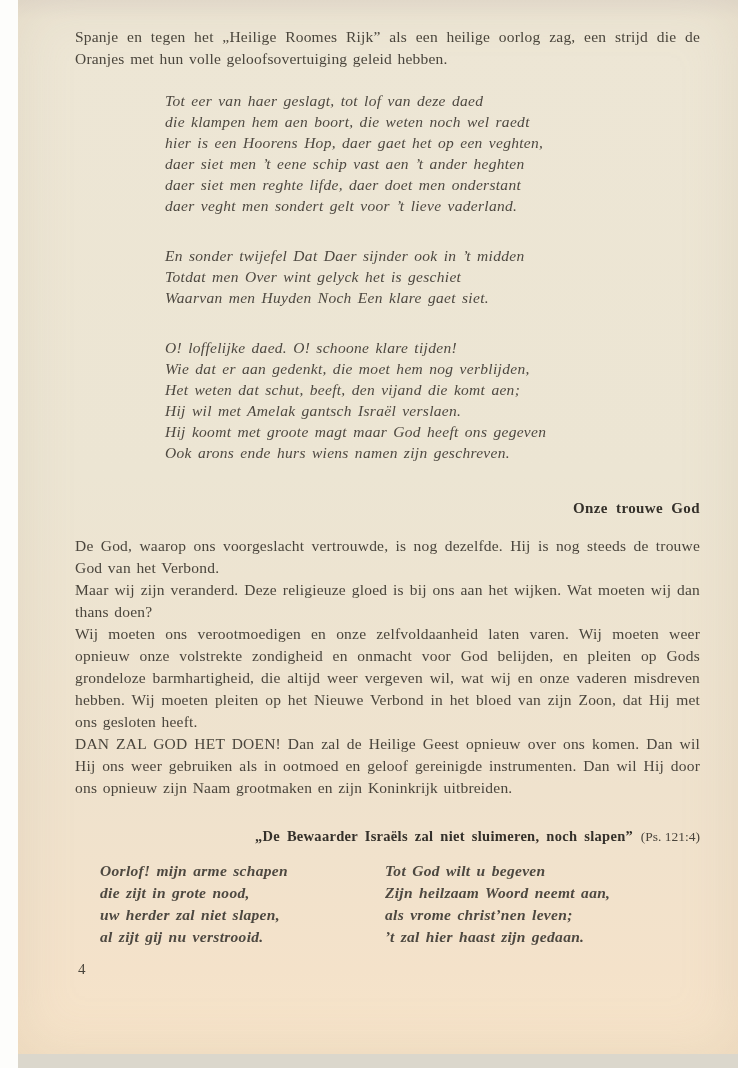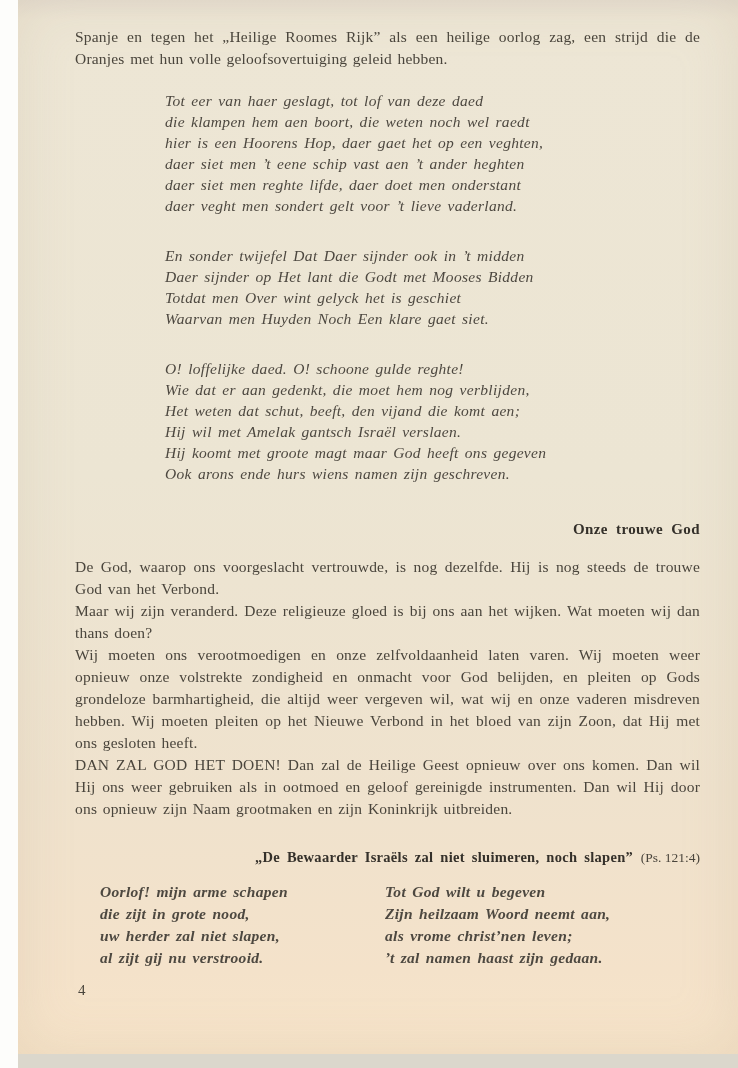--- a/index.html
+++ b/index.html
@@ -119,26 +119,25 @@
         <div class="stanza">
           <span class="poem-line">Tot eer van haer geslagt, tot lof van deze daed</span>
           <span class="poem-line">die klampen hem aen boort, die weten noch wel raedt</span>
           <span class="poem-line">hier is een Hoorens Hop, daer gaet het op een veghten,</span>
           <span class="poem-line">daer siet men ’t eene schip vast aen ’t ander heghten</span>
           <span class="poem-line">daer siet men reghte lifde, daer doet men onderstant</span>
           <span class="poem-line">daer veght men sondert gelt voor ’t lieve vaderland.</span>
         </div>
         <div class="stanza">
           <span class="poem-line">En sonder twijefel Dat Daer sijnder ook in ’t midden</span>
-          <span class="poem-line">Daer sijnder op Het lant die Godt met Mooses Bidden</span>
           <span class="poem-line">Totdat men Over wint gelyck het is geschiet</span>
           <span class="poem-line">Waarvan men Huyden Noch Een klare gaet siet.</span>
         </div>
         <div class="stanza">
-          <span class="poem-line">O! loffelijke daed. O! schoone gulde reghte!</span>
+          <span class="poem-line">O! loffelijke daed. O! schoone klare tijden!</span>
           <span class="poem-line">Wie dat er aan gedenkt, die moet hem nog verblijden,</span>
           <span class="poem-line">Het weten dat schut, beeft, den vijand die komt aen;</span>
           <span class="poem-line">Hij wil met Amelak gantsch Israël verslaen.</span>
           <span class="poem-line">Hij koomt met groote magt maar God heeft ons gegeven</span>
           <span class="poem-line">Ook arons ende hurs wiens namen zijn geschreven.</span>
         </div>
       </div>
 
       <div class="section-heading">Onze trouwe God</div>
 
@@ -156,21 +155,21 @@
         <div class="col-left">
           <span class="poem-line">Oorlof! mijn arme schapen</span>
           <span class="poem-line">die zijt in grote nood,</span>
           <span class="poem-line">uw herder zal niet slapen,</span>
           <span class="poem-line">al zijt gij nu verstrooid.</span>
         </div>
         <div class="col-right">
           <span class="poem-line">Tot God wilt u begeven</span>
           <span class="poem-line">Zijn heilzaam Woord neemt aan,</span>
           <span class="poem-line">als vrome christ’nen leven;</span>
-          <span class="poem-line">’t zal namen haast zijn gedaan.</span>
+          <span class="poem-line">’t zal hier haast zijn gedaan.</span>
         </div>
       </div>
 
       <div class="page-number">4</div>
 
     </div>
   </div>
   <div class="bottom-edge"></div>
 </div>
 

